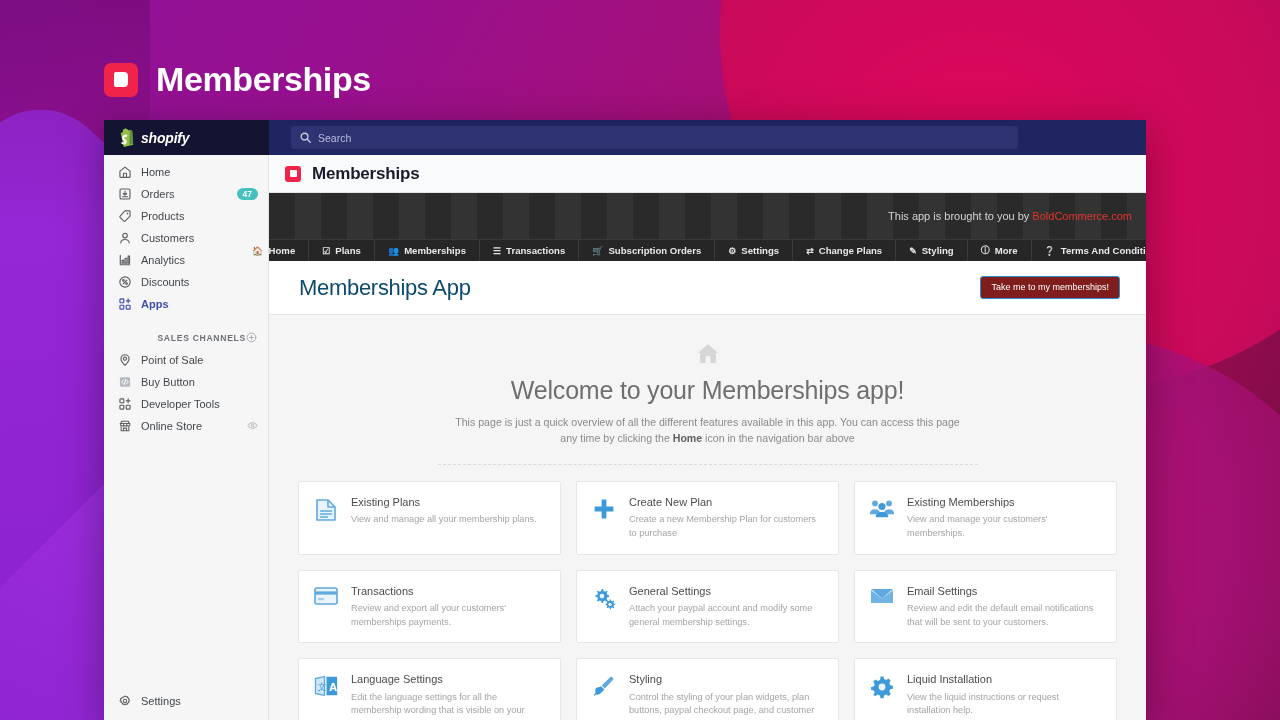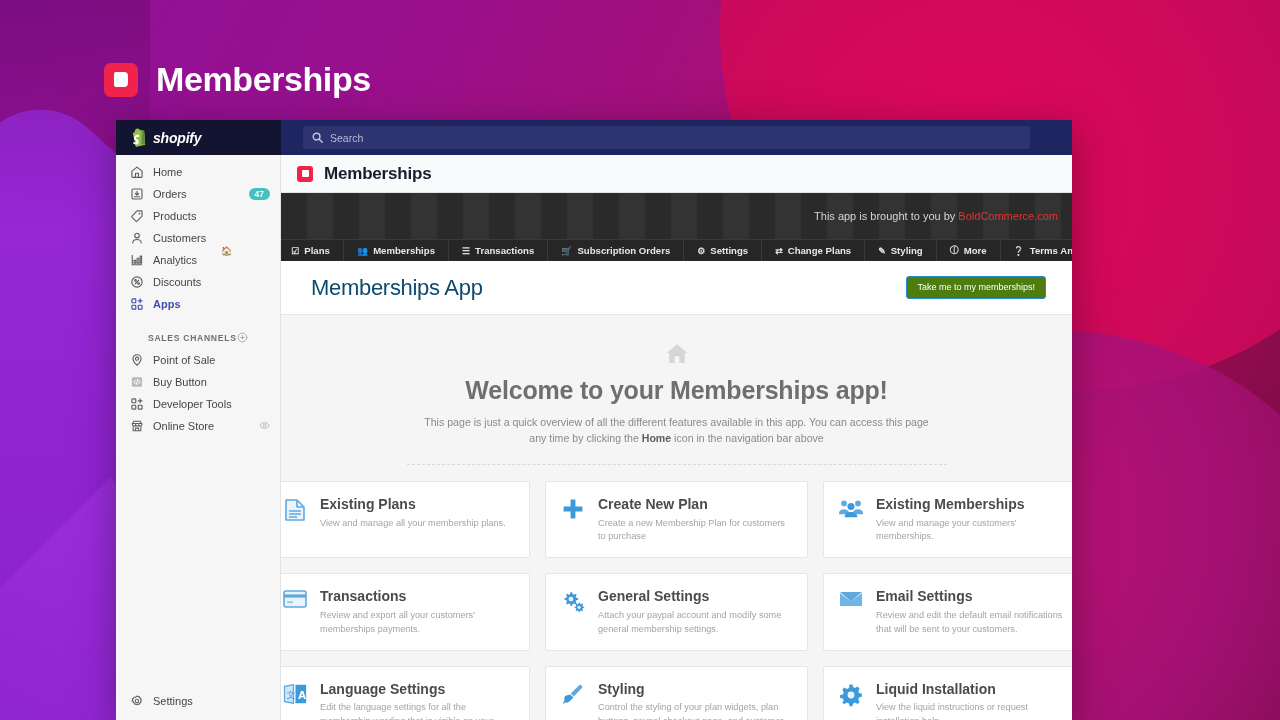--- a/index.html
+++ b/index.html
@@ -65,22 +65,22 @@
   .bold-logo .inner {
     width: 14px; height: 15px; background: #fff;
     border-radius: 2px 4px 4px 2px;
   }
   #title-lockup .title-text {
     color: #fff; font-size: 34px; font-weight: bold; letter-spacing: -0.4px;
   }
 
   
   #app-window {
-    position: absolute; left: 116px; top: 120px;
-    width: 956px; height: 600px;
+    position: absolute; left: 104px; top: 120px;
+    width: 1042px; height: 600px;
     background: #f4f6f8;
     overflow: hidden;
     box-shadow: 0 10px 40px rgba(0,0,0,.35);
     z-index: 4;
   }
 
   
   .shopify-topbar {
     display: flex; align-items: center;
     height: 35px; background: #1f2560;
@@ -121,21 +121,21 @@
   .nav-item .ic { width: 15px; height: 15px; display:flex; align-items:center; justify-content:center; flex-shrink: 0; }
   .nav-item .lbl { flex: 1; white-space: nowrap; }
   .nav-item.active .lbl { color: #3f4eae; font-weight: 600; }
   .nav-item.active .ic svg { stroke: #3f4eae; }
   .badge {
     background: #47c1bf; color: #fff; font-size: 8.5px; font-weight: bold;
     border-radius: 9px; padding: 1px 6px 1.5px; line-height: 1.2; margin-left: 8px;
   }
   .nav-gap { height: 12px; }
   .section-head {
-    display: flex; align-items: center; justify-content: flex-start;
+    display: flex; align-items: center; justify-content: flex-end;
     padding: 0 11px 0 13px; height: 22px; margin-left: 19px;
   }
   .section-head .t {
     font-size: 8.6px; font-weight: bold; letter-spacing: .7px; color: #6d7175;
   }
   .plus-circle, .eye-ic { opacity: .75; }
   .sidebar-footer {
     position: absolute; bottom: 8px; left: 0; right: 0;
   }
 
@@ -180,34 +180,34 @@
   .app-nav .gl { font-size: 9px; opacity: .95; }
 
   
   .page-head {
     height: 54px; border-bottom: 1px solid #e6e6e6;
     display: flex; align-items: center; justify-content: space-between;
     padding: 0 26px 0 30px; background: #fff;
   }
   .page-head .h1 { font-size: 22px; color: #0c4a6e; font-weight: normal; letter-spacing: -.3px; }
   .btn-primary {
-    background: #4d7c0f; color: #fff; border: 1px solid #2a8bcd;
+    background: #7f1d1d; color: #fff; border: 1px solid #2a8bcd;
     font-size: 9px; padding: 6px 10px; border-radius: 3px; line-height: 1;
     white-space: nowrap; cursor: pointer;
   }
 
   
   .content {
     flex: 1; background: #f5f5f5; overflow: hidden;
     padding-top: 26px;
   }
   .welcome { text-align: center; }
   .welcome .home-ic { color: #d8d8d8; }
   .welcome h2 {
-    font-size: 25px; font-weight: bold; color: #6f6f6f; margin-top: 5px; letter-spacing: -.2px;
+    font-size: 25px; font-weight: normal; color: #6f6f6f; margin-top: 5px; letter-spacing: -.2px;
   }
   .welcome p {
     font-size: 10.6px; color: #8a8a8a; line-height: 1.55; margin: 9px auto 0;
     width: 510px;
   }
   .welcome p b { color: #5f5f5f; }
   .divider {
     width: 540px; height: 0; border-top: 1px dashed #d9d9d9;
     margin: 17px auto 0;
   }
@@ -215,21 +215,21 @@
   
   .grid {
     display: grid; grid-template-columns: repeat(3, 263px);
     gap: 15px; justify-content: center; margin-top: 16px;
   }
   .card {
     background: #fff; border: 1px solid #e6e6e6; border-radius: 2px;
     padding: 14px 14px 13px 14px; display: flex; gap: 12px; min-height: 72px;
   }
   .card .cic { width: 26px; flex-shrink: 0; display: flex; align-items: flex-start; justify-content: center; padding-top: 2px; }
-  .card .ct { font-size: 14px; font-weight: bold; color: #4b4b4b; line-height: 1.2; }
+  .card .ct { font-size: 11px; font-weight: normal; color: #4b4b4b; line-height: 1.2; }
   .card .cd { font-size: 9.2px; color: #a4a4a4; line-height: 1.5; margin-top: 4px; }
 </style>
 </head>
 <body>
 
 <div id="bg">
   <div class="bg-base"></div>
   <div class="bg-blob-red"></div>
   <div class="bg-blob-magenta"></div>
   <div class="bg-blob-violet"></div>

